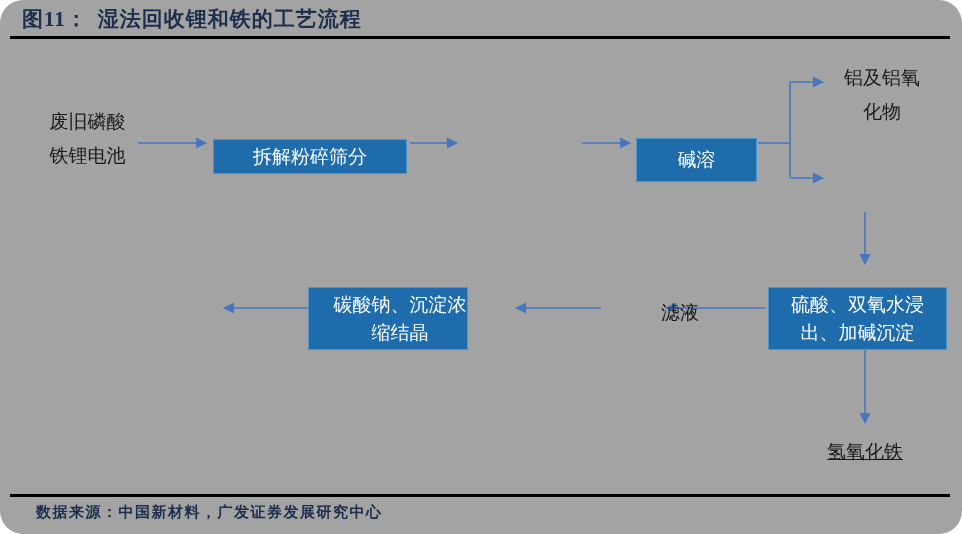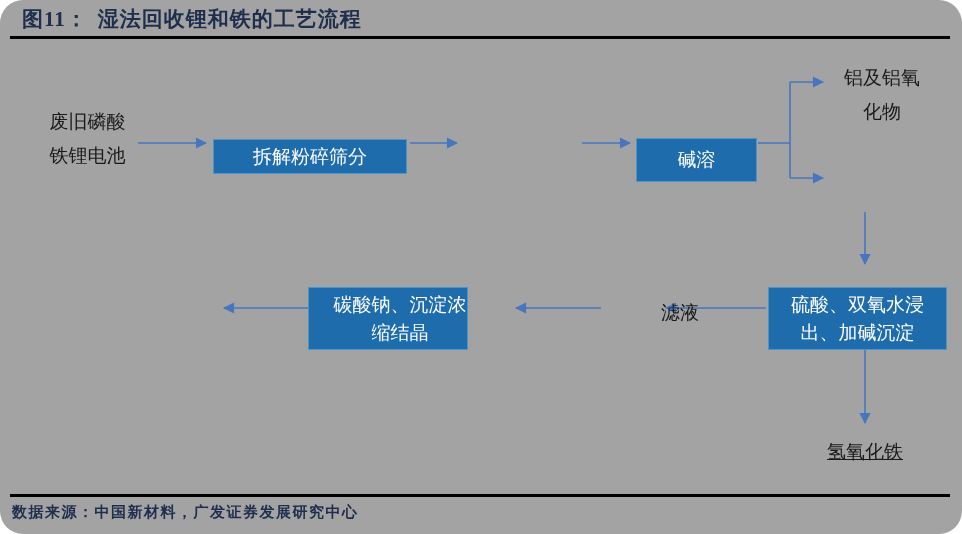--- a/index.html
+++ b/index.html
@@ -33,21 +33,21 @@
     position: absolute;
     left: 10px;
     width: 940px;
     height: 3px;
     background: var(--rule, #000000);
   }
   .top-rule { top: 36px; }
   .bottom-rule { top: 494px; }
   .footer {
     position: absolute;
-    left: 12px;
+    left: 36px;
     top: 503px;
     font-size: 15px;
     font-weight: bold;
     color: var(--heading, #1F2E4D);
     letter-spacing: 1.5px;
     white-space: nowrap;
   }
   .node {
     position: absolute;
     text-align: center;

